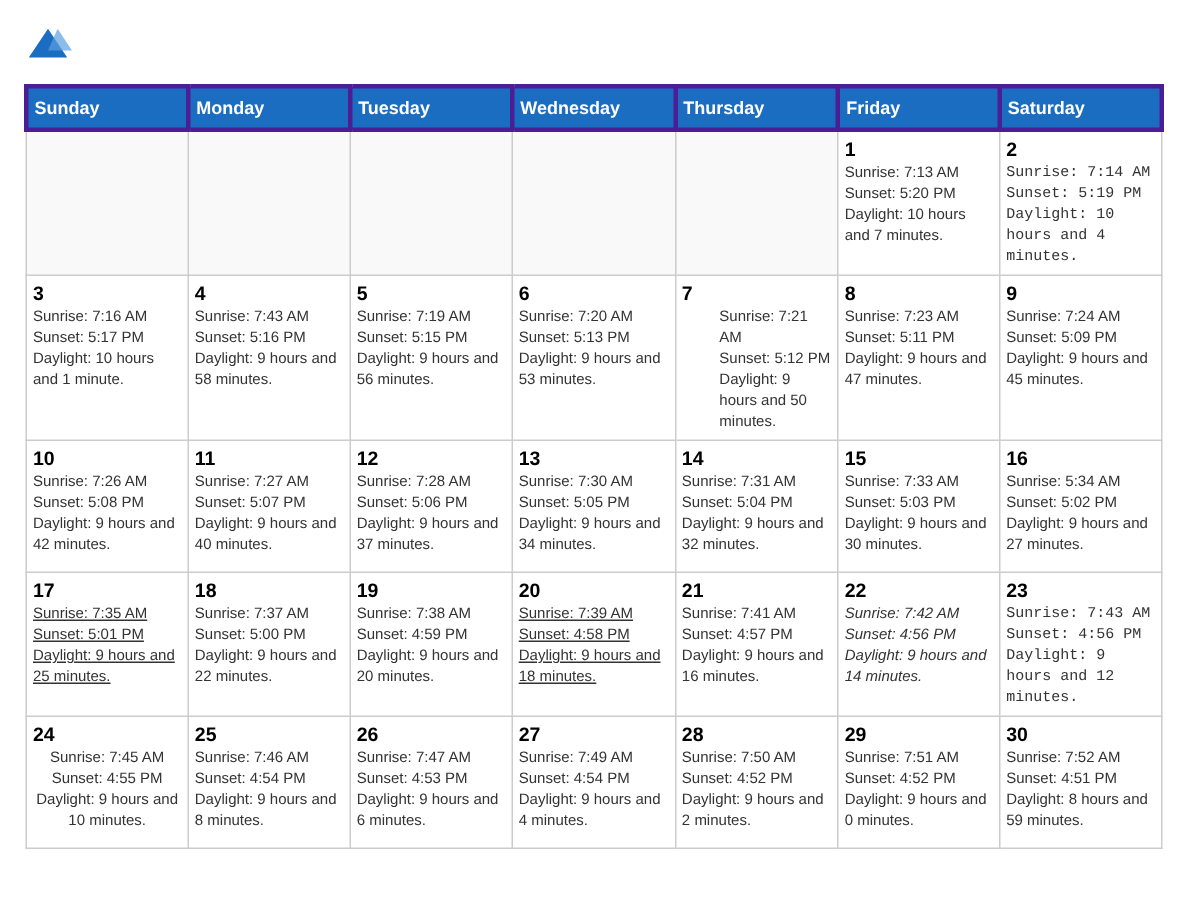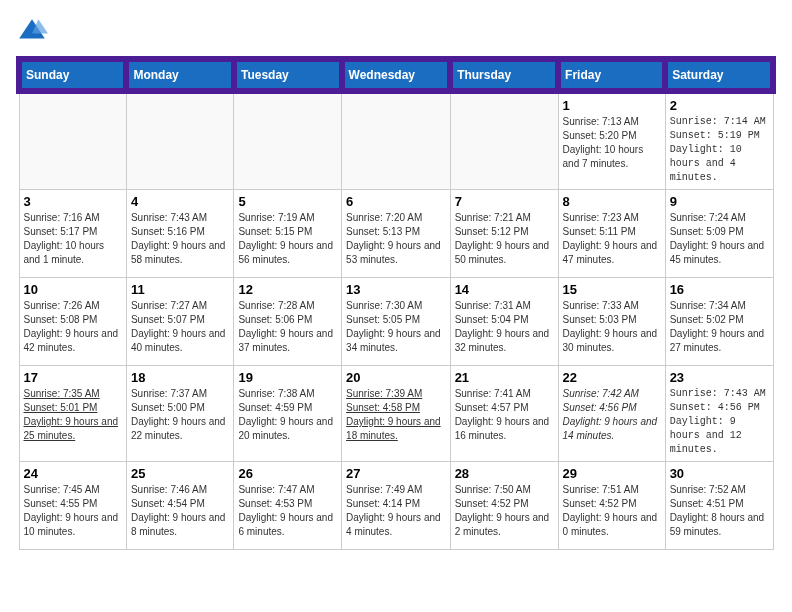--- a/index.html
+++ b/index.html
@@ -49,21 +49,21 @@
       border-collapse: collapse;
       font-size: 11px;
     }
     .calendar th {
       background: #1a6dc0;
       color: #fff;
       padding: 6px 4px;
       text-align: left;
       font-size: 12px;
       font-weight: bold;
-      border: 6px solid #4c1d95;
+      border: 3px solid #4c1d95;
     }
     .calendar td {
       border: 1px solid #ccc;
       vertical-align: top;
       padding: 4px;
       height: 88px;
       width: 110px;
     }
     .day-number {
       font-weight: bold;
@@ -152,21 +152,21 @@
 Daylight: 9 hours and 56 minutes.</div>
         </td>
         <td>
           <span class="day-number">6</span>
           <div class="day-info" style="white-space: pre-line;">Sunrise: 7:20 AM
 Sunset: 5:13 PM
 Daylight: 9 hours and 53 minutes.</div>
         </td>
         <td>
           <span class="day-number">7</span>
-          <div class="day-info" style="white-space: pre-line;">Sunrise: 7:21 AM
+          <div class="day-info" style="white-space: pre-line; margin-left: 25px;">Sunrise: 7:21 AM
 Sunset: 5:12 PM
 Daylight: 9 hours and 50 minutes.</div>
         </td>
         <td>
           <span class="day-number">8</span>
           <div class="day-info" style="white-space: pre-line;">Sunrise: 7:23 AM
 Sunset: 5:11 PM
 Daylight: 9 hours and 47 minutes.</div>
         </td>
         <td>
@@ -208,21 +208,21 @@
 Daylight: 9 hours and 32 minutes.</div>
         </td>
         <td>
           <span class="day-number">15</span>
           <div class="day-info" style="white-space: pre-line;">Sunrise: 7:33 AM
 Sunset: 5:03 PM
 Daylight: 9 hours and 30 minutes.</div>
         </td>
         <td>
           <span class="day-number">16</span>
-          <div class="day-info" style="white-space: pre-line;">Sunrise: 7:34 AM
+          <div class="day-info" style="white-space: pre-line;">Sunrise: 5:34 AM
 Sunset: 5:02 PM
 Daylight: 9 hours and 27 minutes.</div>
         </td>
       </tr>
       <tr>
         <td>
           <span class="day-number">17</span>
           <div class="day-info" style="white-space: pre-line; text-decoration: underline;">Sunrise: 7:35 AM
 Sunset: 5:01 PM
 Daylight: 9 hours and 25 minutes.</div>
@@ -260,40 +260,40 @@
         <td>
           <span class="day-number">23</span>
           <div class="day-info" style="white-space: pre-line; font-family: Liberation Mono, monospace;">Sunrise: 7:43 AM
 Sunset: 4:56 PM
 Daylight: 9 hours and 12 minutes.</div>
         </td>
       </tr>
       <tr>
         <td>
           <span class="day-number">24</span>
-          <div class="day-info" style="white-space: pre-line;">Sunrise: 7:45 AM
+          <div class="day-info" style="white-space: pre-line; text-align: center;">Sunrise: 7:45 AM
 Sunset: 4:55 PM
 Daylight: 9 hours and 10 minutes.</div>
         </td>
         <td>
           <span class="day-number">25</span>
           <div class="day-info" style="white-space: pre-line;">Sunrise: 7:46 AM
 Sunset: 4:54 PM
 Daylight: 9 hours and 8 minutes.</div>
         </td>
         <td>
           <span class="day-number">26</span>
           <div class="day-info" style="white-space: pre-line;">Sunrise: 7:47 AM
 Sunset: 4:53 PM
 Daylight: 9 hours and 6 minutes.</div>
         </td>
         <td>
           <span class="day-number">27</span>
           <div class="day-info" style="white-space: pre-line;">Sunrise: 7:49 AM
-Sunset: 4:14 PM
+Sunset: 4:54 PM
 Daylight: 9 hours and 4 minutes.</div>
         </td>
         <td>
           <span class="day-number">28</span>
           <div class="day-info" style="white-space: pre-line;">Sunrise: 7:50 AM
 Sunset: 4:52 PM
 Daylight: 9 hours and 2 minutes.</div>
         </td>
         <td>
           <span class="day-number">29</span>

